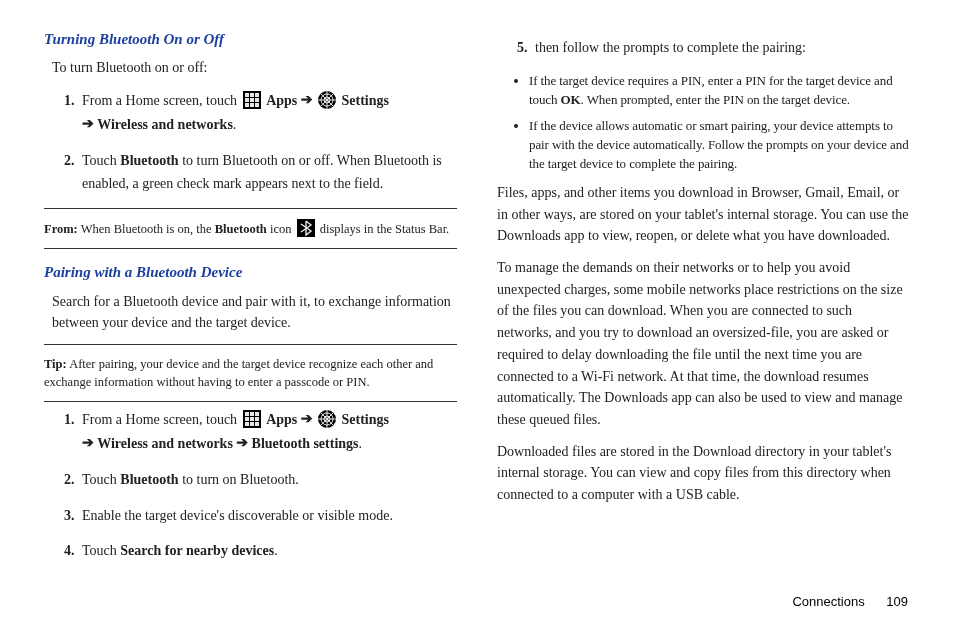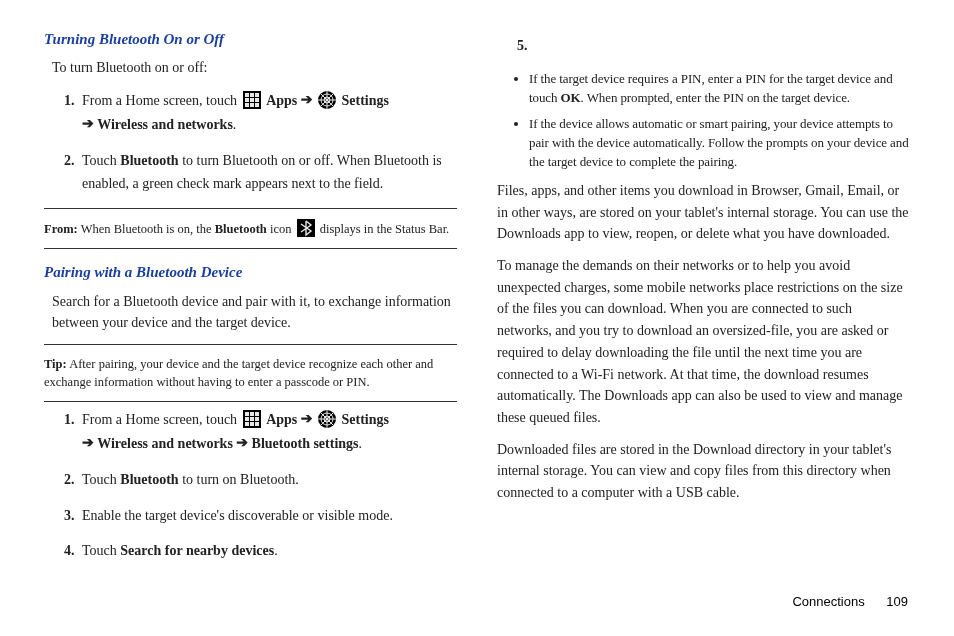--- a/index.html
+++ b/index.html
@@ -231,20 +231,21 @@
       </li>
       <li>
         <span>Touch </span><span class="bold">Search for nearby devices</span><span>.</span>
       </li>
     </ol>
   </div>
 
   <div class="col">
     <ol class="steps" start="5" style="margin-top:0">
       <li>
+        <div style="margin-top:8px">then follow the prompts to complete the pairing:</div>
       </li>
     </ol>
     <ul class="bullets condensed">
       <li>
         <span>If the target device requires a PIN, enter a PIN for the target device and touch </span><span class="bold">OK</span><span>. When prompted, enter the PIN on the target device.</span>
       </li>
       <li>
         <span>If the device allows automatic or smart pairing, your device attempts to pair with the device automatically. Follow the prompts on your device and the target device to complete the pairing.</span>
       </li>
     </ul>

